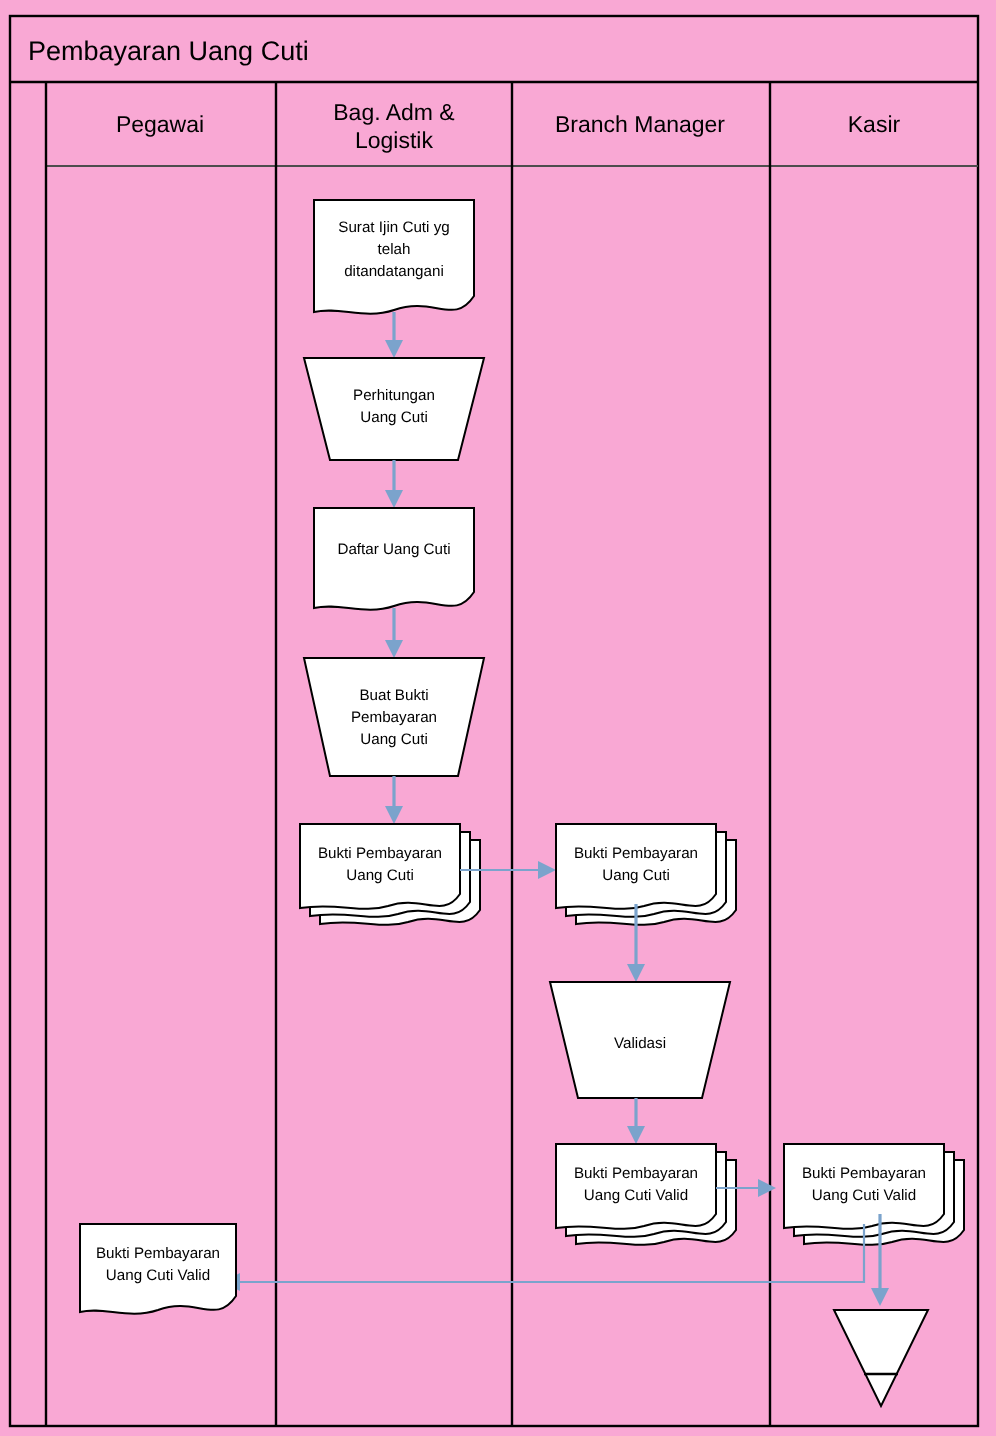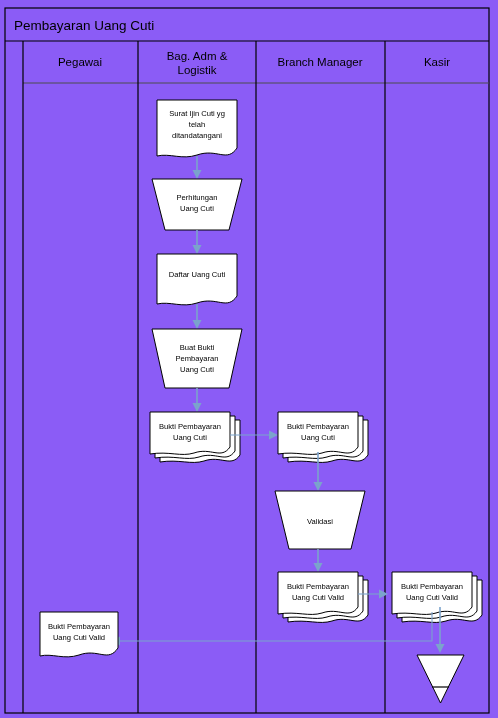--- a/index.html
+++ b/index.html
@@ -5,21 +5,21 @@
   html, body {
     margin: 0;
     padding: 0;
     background: #ffffff;
     font-family: "Liberation Sans", sans-serif;
   }
   #page {
     position: relative;
     width: 498px;
     height: 718px;
-    background: #8b5cf6;
+    background: #f9a8d4;
     overflow: hidden;
   }
   #flow-svg {
     position: absolute;
     left: 0;
     top: 0;
     width: 498px;
     height: 718px;
   }
   .shape-outline {

